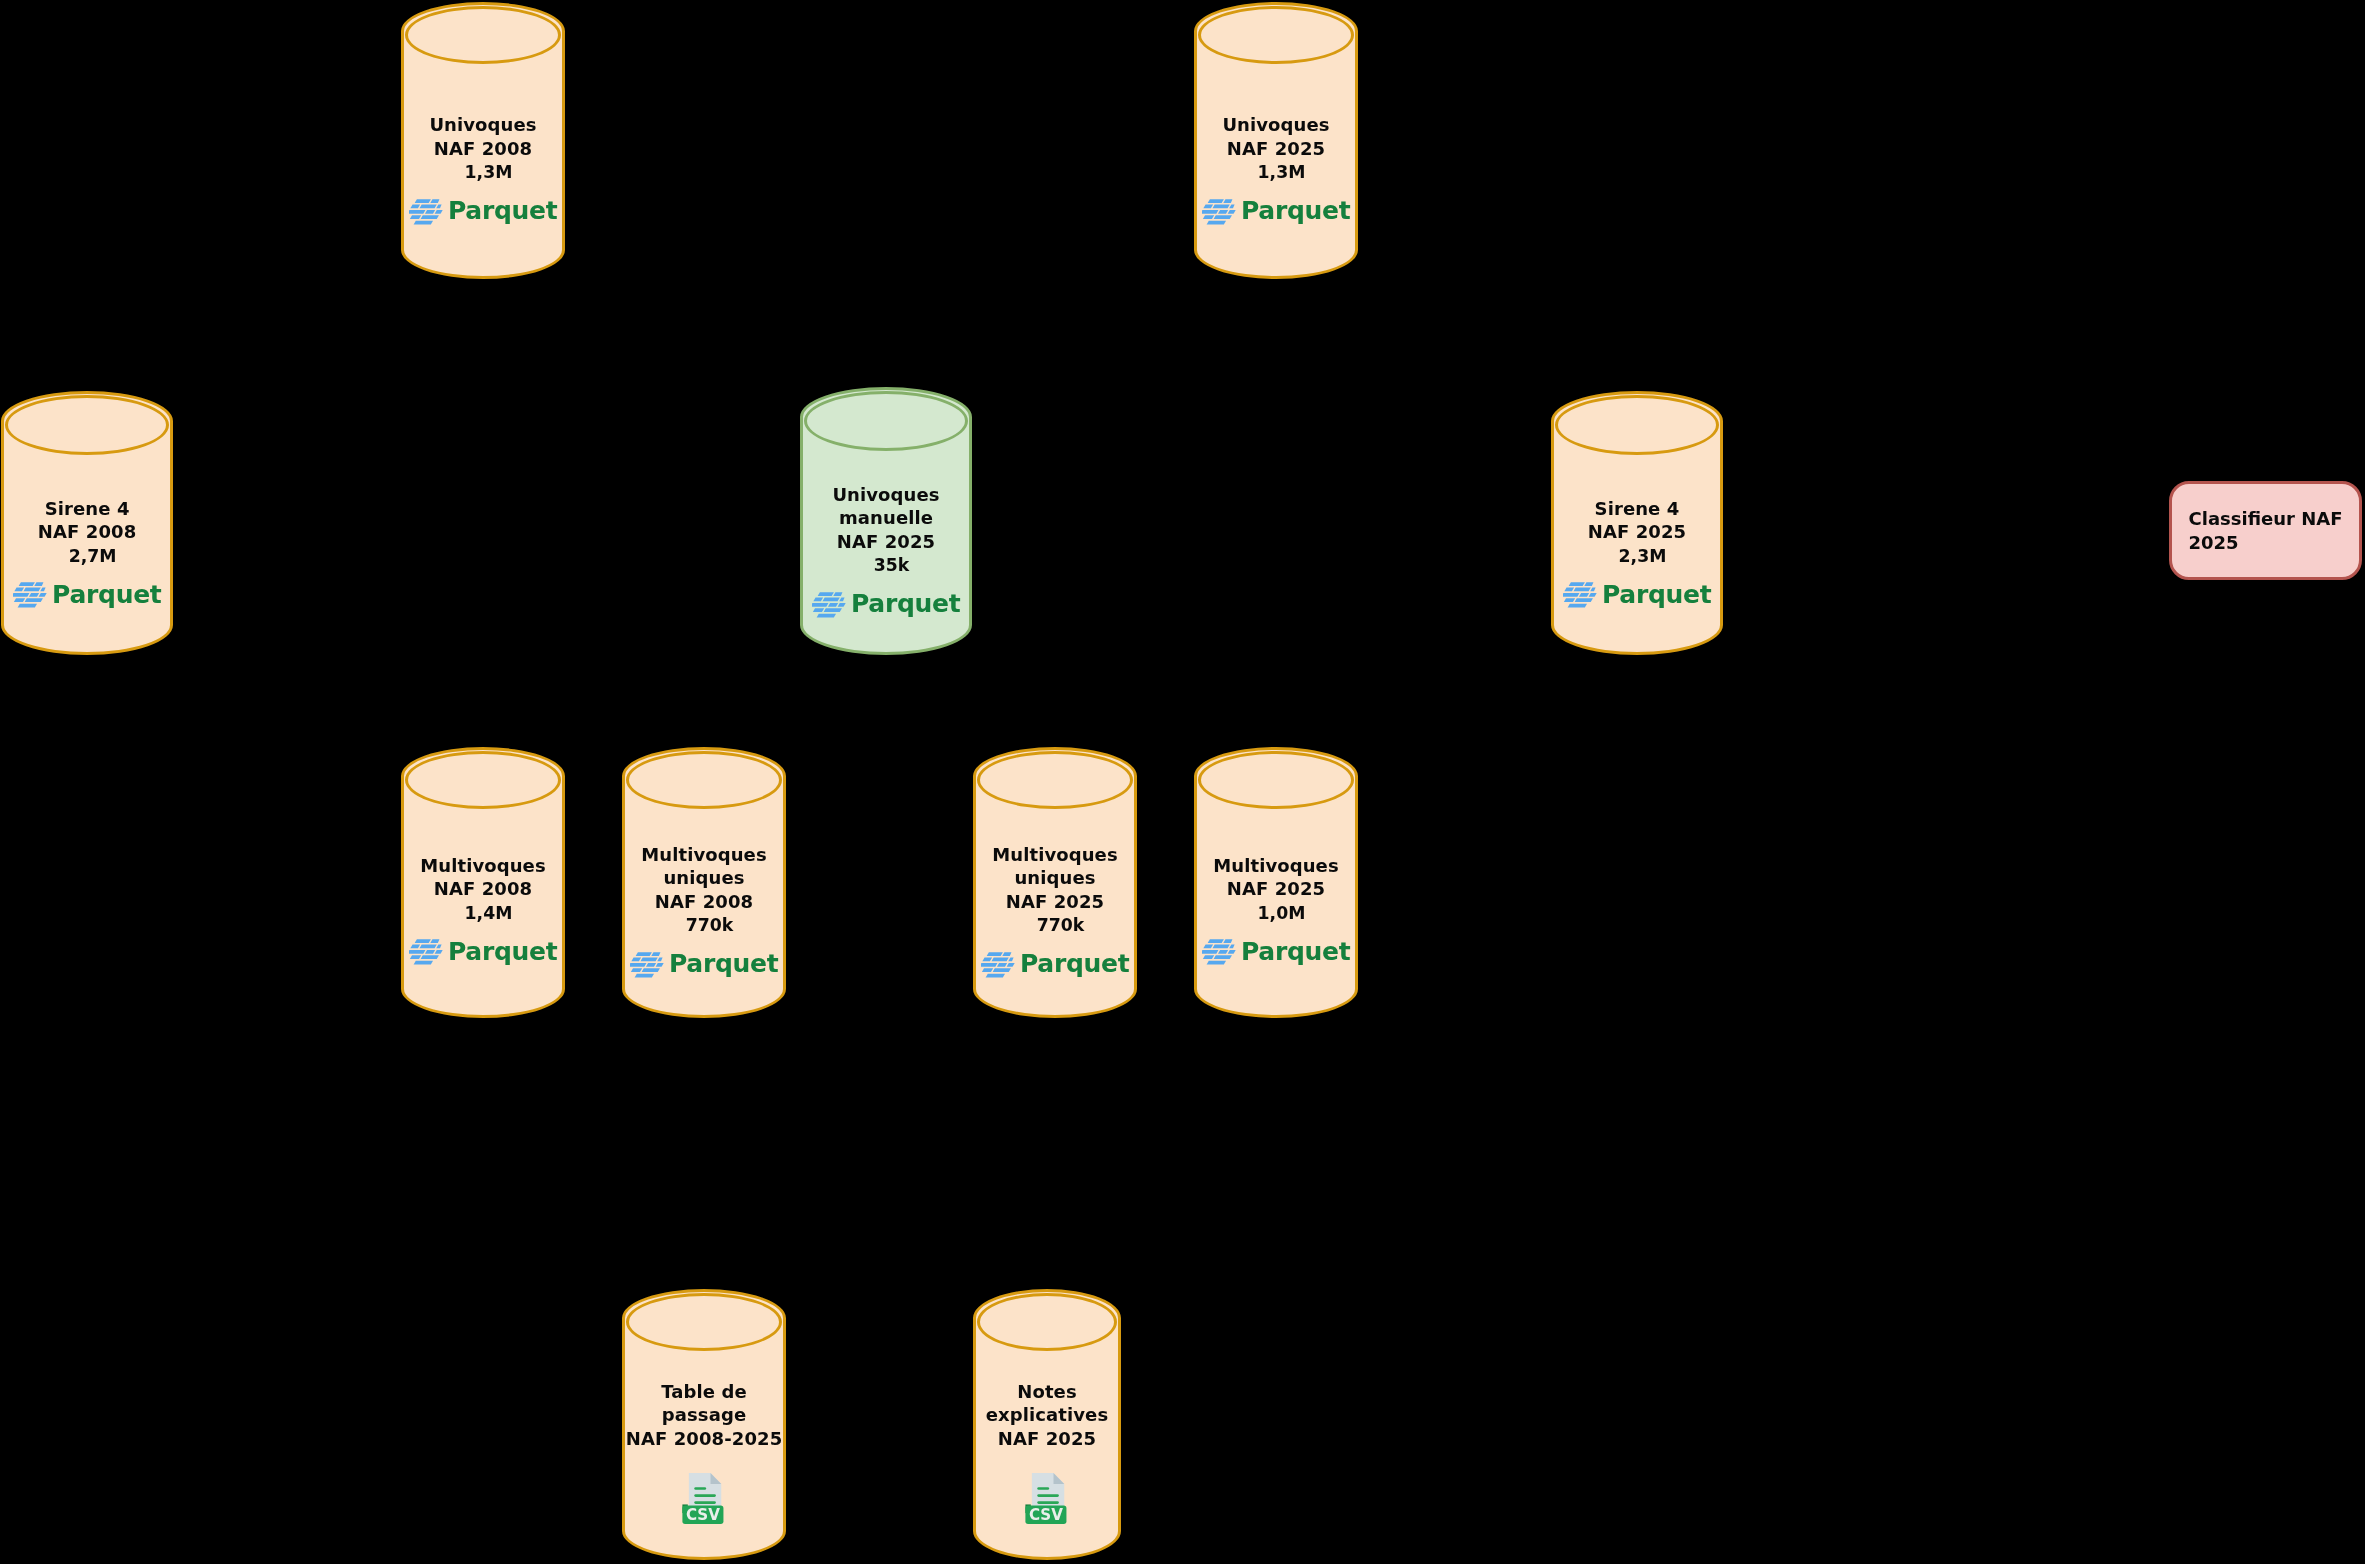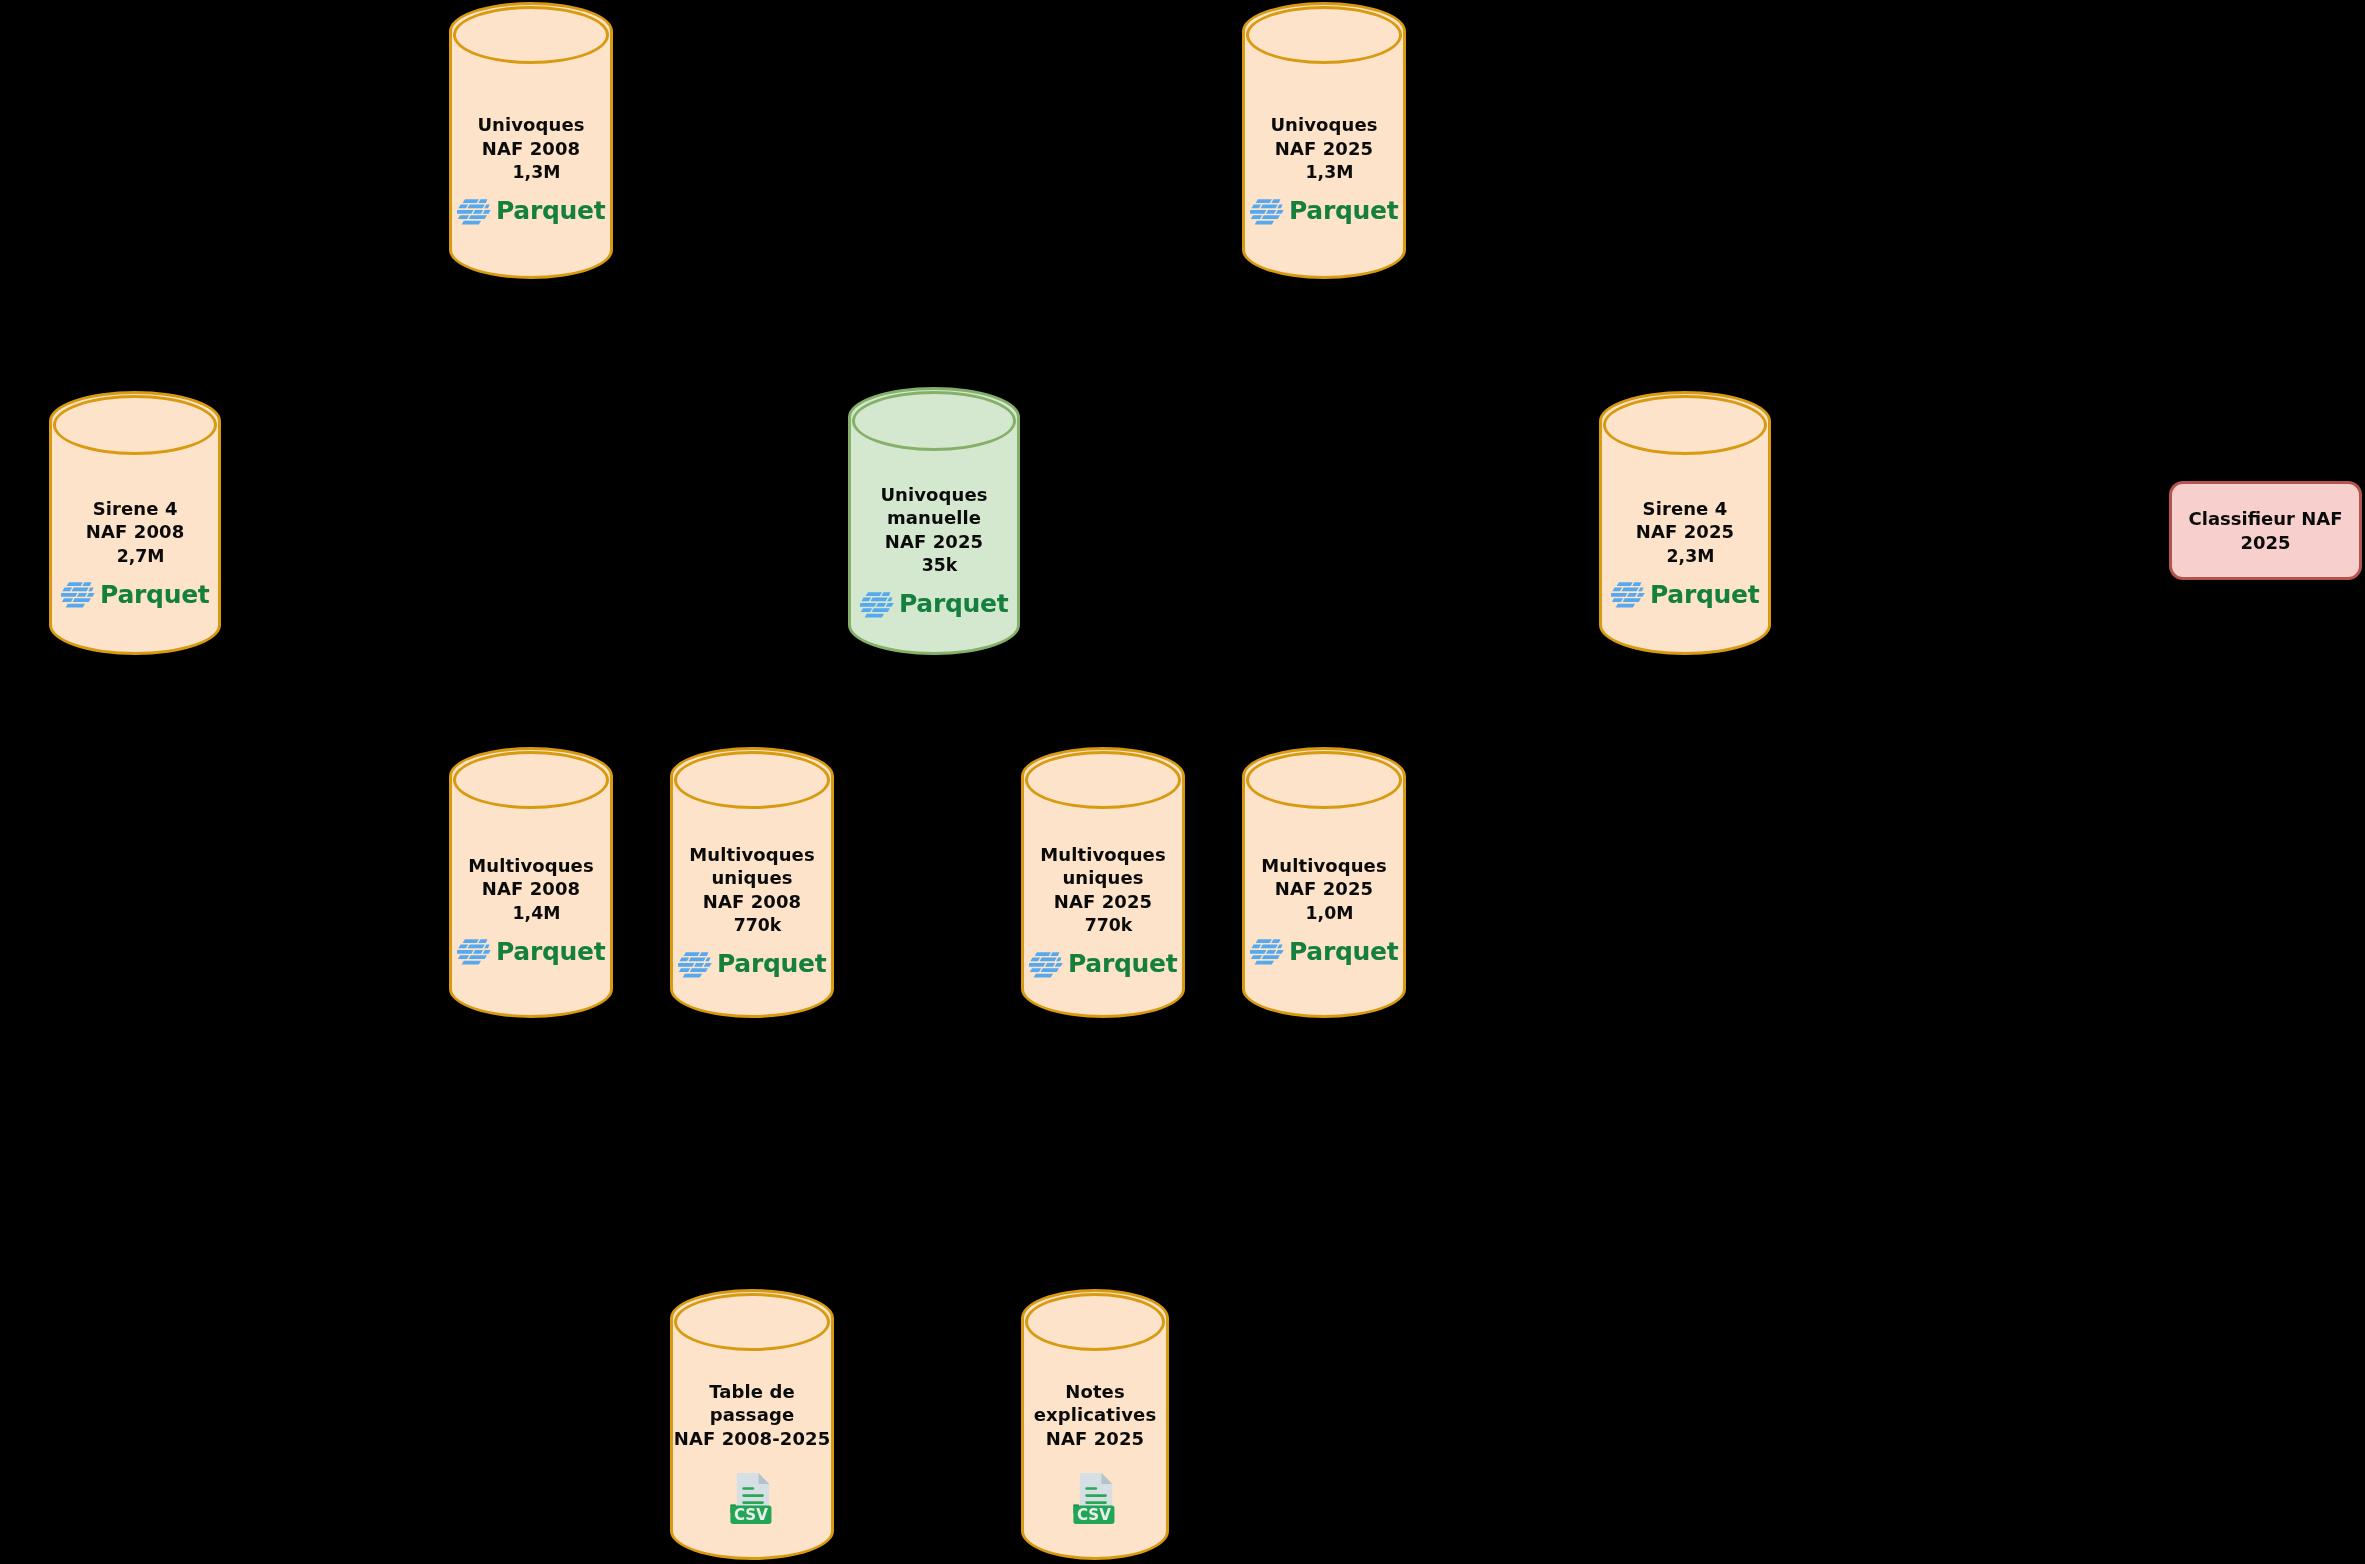--- a/index.html
+++ b/index.html
@@ -3,21 +3,21 @@
 <meta charset="utf-8">
 <style>
   html,body{margin:0;padding:0;background:#000;}
   body{
     width:2366px;height:1564px;position:relative;overflow:hidden;
     font-family:"DejaVu Sans","Liberation Sans",sans-serif;
   }
   #canvas{position:absolute;left:0;top:0;width:2366px;height:1564px;background:#000;}
 
   
-  .cyl{position:absolute;box-sizing:border-box;margin-left:48px;}
+  .cyl{position:absolute;box-sizing:border-box;}
   .cyl .body{
     position:absolute;left:0;top:0;width:100%;height:100%;
     background:var(--fill);
     border:3.8px solid var(--stroke);
     border-radius:50% / var(--caph);
     box-sizing:border-box;
   }
   .cyl .capline{
     position:absolute;left:3.8px;top:3.8px;
     width:calc(100% - 7.6px);height:calc(var(--caph)*2);
@@ -32,22 +32,22 @@
     text-align:center;
     color:#0b0b0b;
     z-index:3;
   }
   .cyl .ttl{font-weight:bold;font-size:18px;line-height:1.30;letter-spacing:0.1px;}
   .cyl .cnt{font-weight:bold;font-size:17.3px;line-height:1.30;margin-top:1.1px;padding-left:11px;}
 
   
   .rect{
     position:absolute;box-sizing:border-box;
-    background:#f7cfcc;border:3.3px solid #b4544e;border-radius:14px;
-    display:flex;align-items:center;justify-content:center;text-align:center;
+    background:#f7cfcc;border:3.3px solid #b4544e;border-radius:20px;
+    display:flex;align-items:center;justify-content:center;text-align:left;
     color:#0b0b0b;font-weight:bold;font-size:18px;line-height:1.32;
   }
 
   
   .parquet{display:flex;align-items:center;justify-content:center;gap:5.4px;margin-top:13px;}
   .parquet svg{display:block;}
   .parquet .word{
     color:#15803d;font-weight:bold;font-size:25px;letter-spacing:-0.3px;line-height:1;
     font-family:"DejaVu Sans","Liberation Sans",sans-serif;
   }

